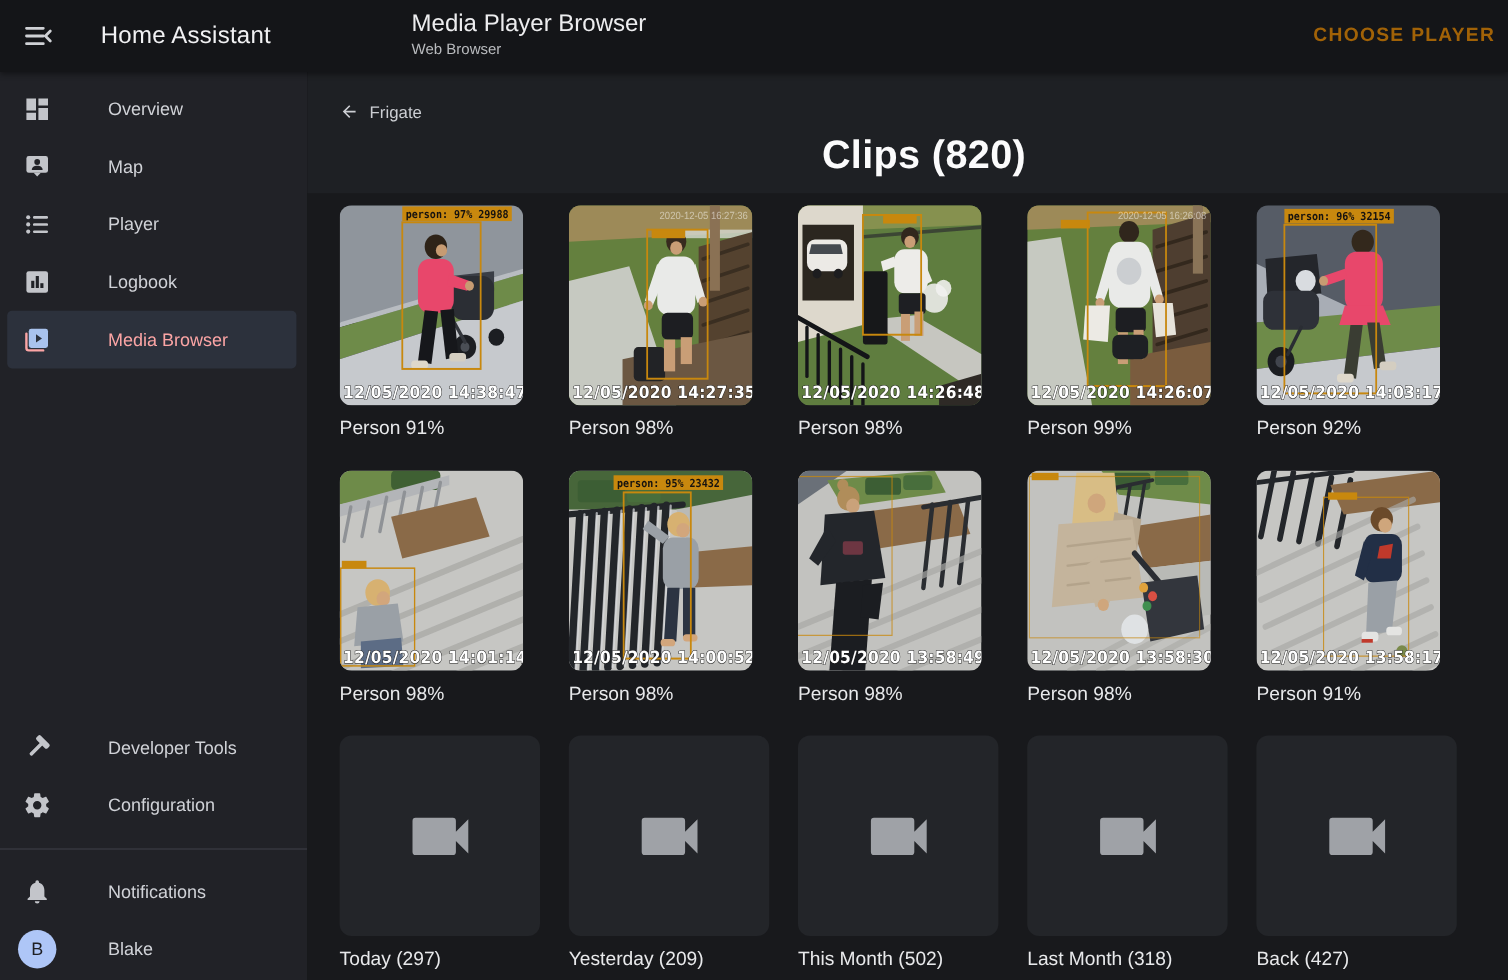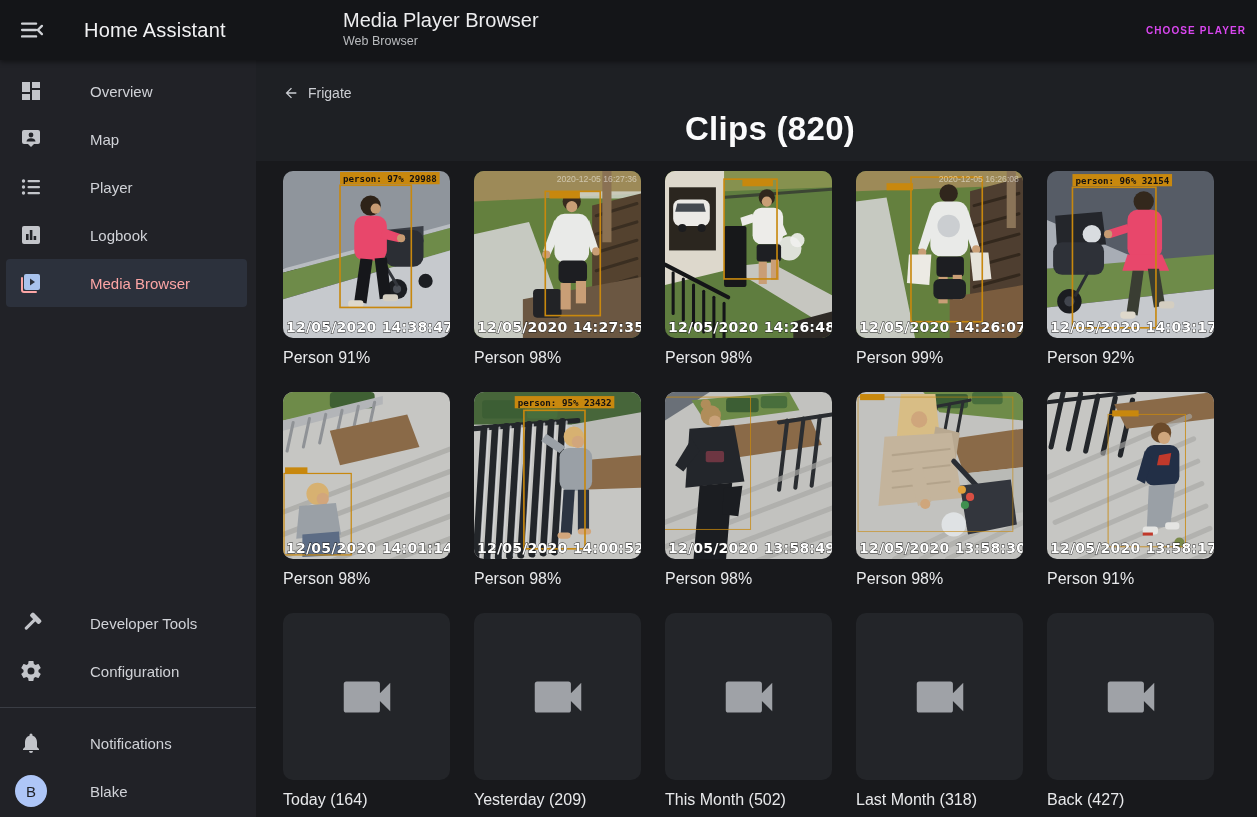--- a/index.html
+++ b/index.html
@@ -9,21 +9,21 @@
   
   .topbar { position:absolute; top:0; left:0; right:0; height:60px; background:#141518;
     display:flex; align-items:center; z-index:5; box-shadow:0 2px 5px rgba(0,0,0,.45); }
   .menu-btn { background:none; border:none; margin-left:18px; width:28px; height:28px;
     cursor:pointer; display:flex; align-items:center; justify-content:center; }
   .app-title { margin-left:38px; font-size:20px; color:#f1f1f3; letter-spacing:.2px; }
   .page-titles { position:absolute; left:343px; top:9px; }
   .pt { font-size:20px; color:#ededef; }
   .ps { font-size:12.5px; color:#b9bbbe; margin-top:2px; }
   .choose-player { position:absolute; right:11px; top:0; height:60px; background:none; border:none;
-    color:#d946ef; font-family:inherit; font-size:10px; font-weight:600; letter-spacing:1.1px; cursor:pointer; }
+    color:#a16207; font-family:inherit; font-size:16px; font-weight:600; letter-spacing:1.1px; cursor:pointer; }
 
   
   .sidebar { position:absolute; top:60px; left:0; width:256px; bottom:0; background:#212227; }
   .nav-top { padding-top:7px; }
   .nav-item { display:flex; align-items:center; height:48px; padding-left:19px;
     color:#d0d2d7; font-size:15px; cursor:pointer; }
   .nav-item svg { width:24px; height:24px; flex:none; fill:#c3c5ca; }
   .nav-item .lbl { margin-left:47px; white-space:nowrap; }
   .nav-item.selected { background:#2c313c; border-radius:4px; margin:0 9px 0 6px;
     padding-left:13px; color:#fca5a5; }
@@ -38,21 +38,21 @@
 
   
   .main { position:absolute; left:256px; top:60px; right:0; bottom:0; background:#18191c; overflow:hidden; }
   .main-header { height:101px; background:#1e2024; padding:25px 0 0 27px; }
   .breadcrumb { display:flex; align-items:center; gap:9px; color:#ccced3; font-size:14px; cursor:pointer; width:max-content; }
   .breadcrumb svg { width:16px; height:16px; fill:#ccced3; }
   .page-title { margin-top:9px; font-size:33px; font-weight:700; color:#fbfbfc; letter-spacing:.3px;text-align:center; }
 
   .grid { padding:10px 0 0 27px; display:flex; flex-wrap:wrap; column-gap:24px; row-gap:24px; width:982px; }
   .card { width:167px; cursor:pointer; }
-  .thumb { width:167px; height:167px; border-radius:10px; overflow:hidden; background:#222428; position:relative; }
+  .thumb { width:153px; height:167px; border-radius:10px; overflow:hidden; background:#222428; position:relative; }
   .thumb svg { display:block; }
   .clip-label { margin-top:9px; height:21px; line-height:21px; font-size:16px; color:#e8e9eb; white-space:nowrap; }
   .tile { width:167px; height:167px; border-radius:10px; background:#232529;
     display:flex; align-items:center; justify-content:center; }
   .tile svg { width:62px; height:62px; fill:#9fa2a7; }
 </style>
 </head>
 <body>
 
 <div class="topbar">
@@ -517,21 +517,21 @@
     <div class="clip-label">Person 91%</div>
   </div>
 </div>
   <div class="grid" id="folders-grid" style="padding-top:24px;">
   <div class="card">
     <div class="tile">
       <svg viewBox="0 0 24 24">
         <path d="M17,10.5V7A1,1 0 0,0 16,6H4A1,1 0 0,0 3,7V17A1,1 0 0,0 4,18H16A1,1 0 0,0 17,17V13.5L21,17.5V6.5L17,10.5Z"></path>
       </svg>
     </div>
-    <div class="clip-label">Today (164)</div>
+    <div class="clip-label">Today (297)</div>
   </div>
 
   <div class="card">
     <div class="tile">
       <svg viewBox="0 0 24 24">
         <path d="M17,10.5V7A1,1 0 0,0 16,6H4A1,1 0 0,0 3,7V17A1,1 0 0,0 4,18H16A1,1 0 0,0 17,17V13.5L21,17.5V6.5L17,10.5Z"></path>
       </svg>
     </div>
     <div class="clip-label">Yesterday (209)</div>
   </div>

